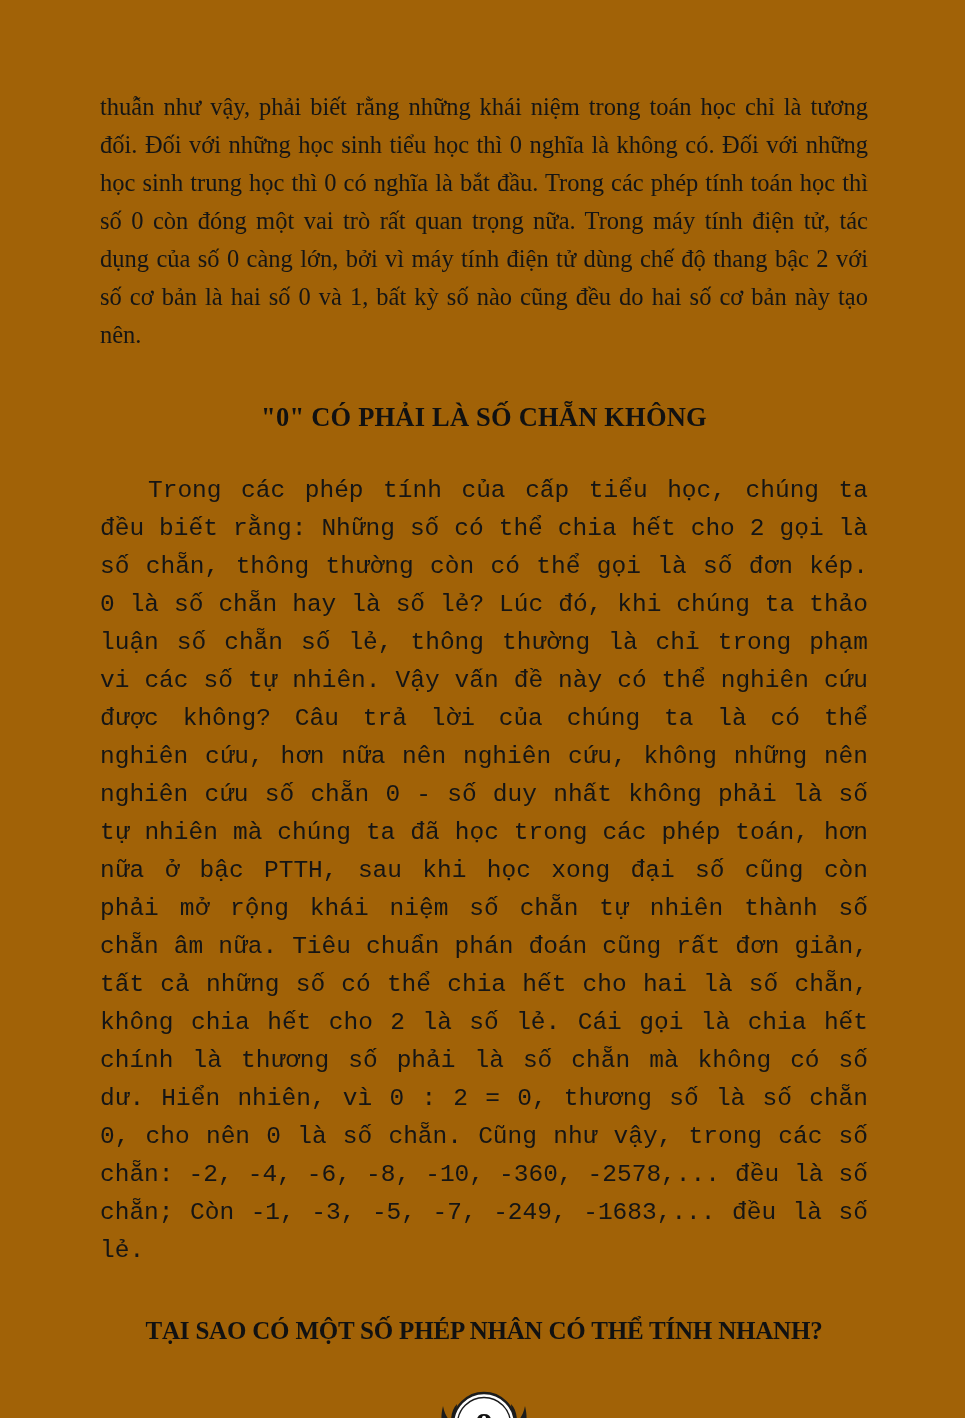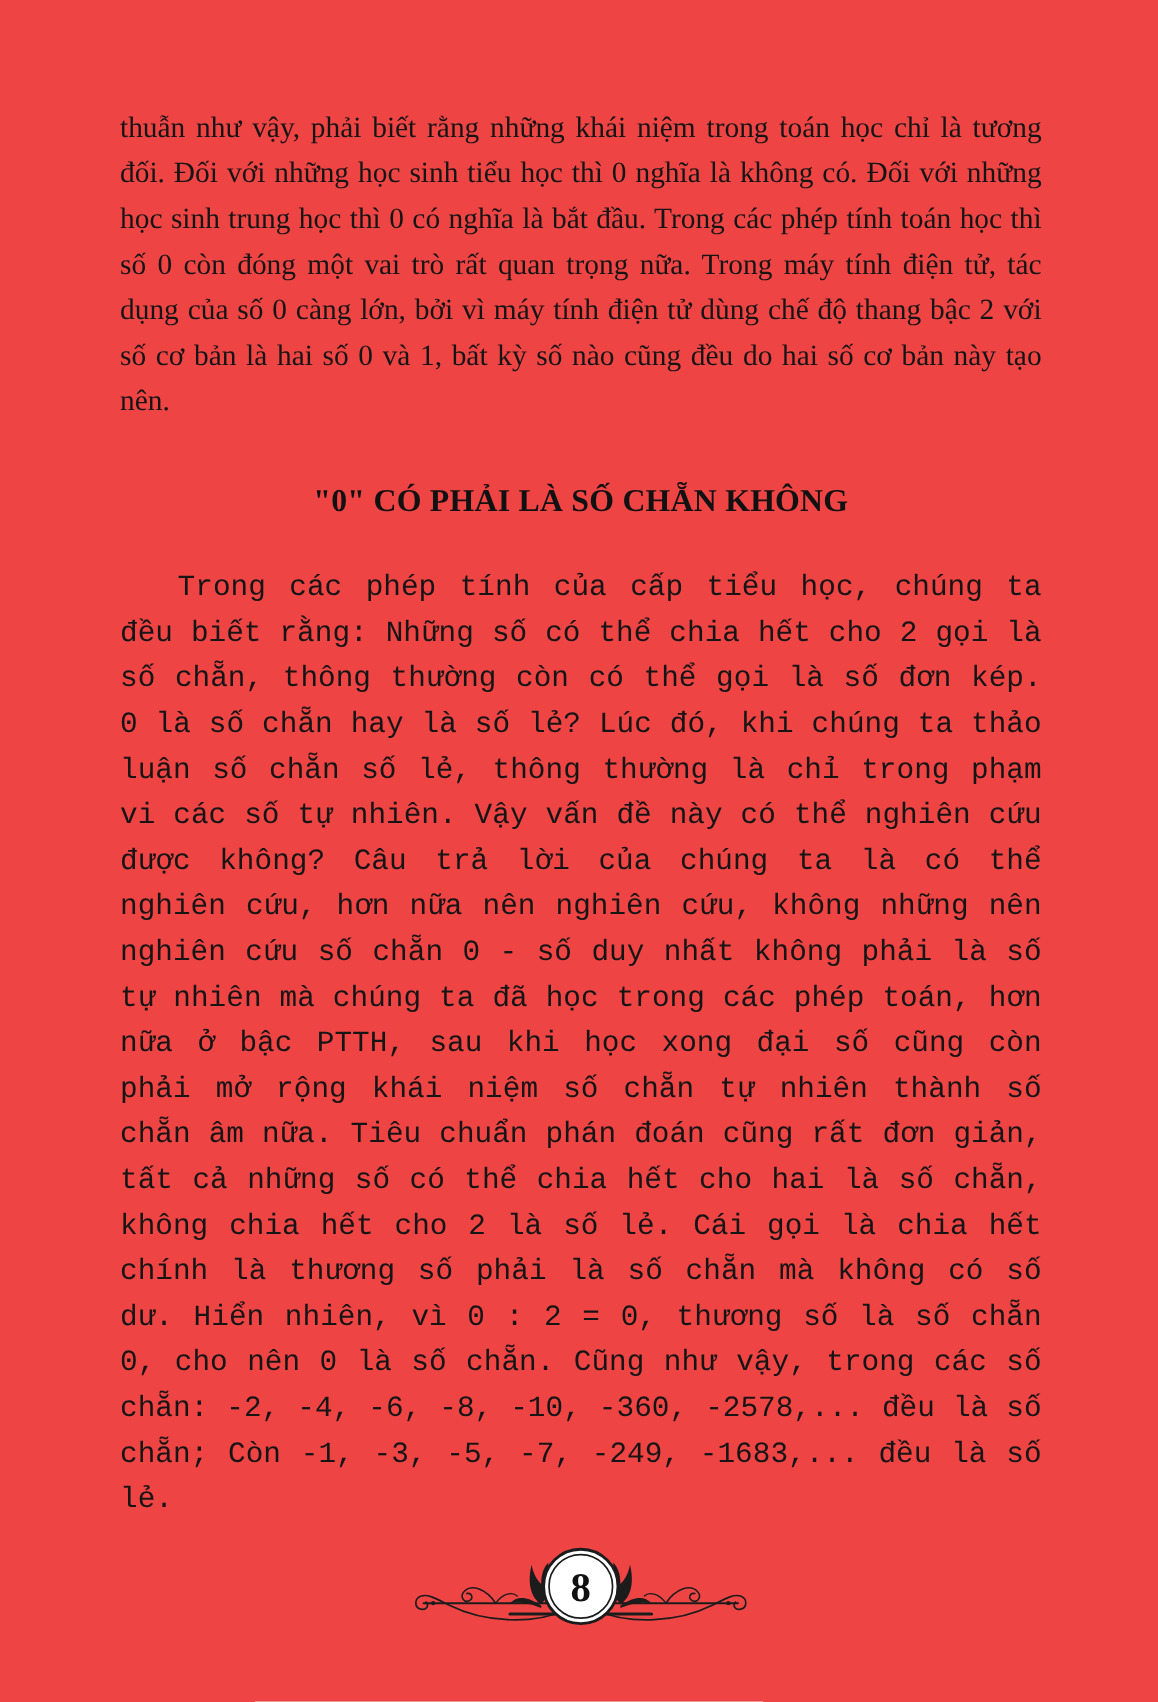--- a/index.html
+++ b/index.html
@@ -10,21 +10,21 @@
   body {
     width: 965px;
     height: 1418px;
     overflow: hidden;
   }
   .page {
     box-sizing: border-box;
     width: 965px;
     height: 1418px;
     padding: 88px 97px 0 100px;
-    background: #ef4444;
+    background: #a16207;
     color: #151515;
     font-family: "Liberation Serif", "DejaVu Serif", serif;
   }
   .body-text {
     margin: 0;
     font-size: 24.5px;
     line-height: 38px;
     text-align: justify;
     text-justify: inter-word;
   }
@@ -65,20 +65,21 @@
 <body>
 
 <div class="page">
 
   <p class="body-text">thuẫn như vậy, phải biết rằng những khái niệm trong toán học chỉ là tương đối. Đối với những học sinh tiểu học thì 0 nghĩa là không có. Đối với những học sinh trung học thì 0 có nghĩa là bắt đầu. Trong các phép tính toán học thì số 0 còn đóng một vai trò rất quan trọng nữa. Trong máy tính điện tử, tác dụng của số 0 càng lớn, bởi vì máy tính điện tử dùng chế độ thang bậc 2 với số cơ bản là hai số 0 và 1, bất kỳ số nào cũng đều do hai số cơ bản này tạo nên.</p>
 
   <h2 class="section-heading">"0" CÓ PHẢI LÀ SỐ CHẴN KHÔNG</h2>
 
   <p class="body-text indented">Trong các phép tính của cấp tiểu học, chúng ta đều biết rằng: Những số có thể chia hết cho 2 gọi là số chẵn, thông thường còn có thể gọi là số đơn kép. 0 là số chẵn hay là số lẻ? Lúc đó, khi chúng ta thảo luận số chẵn số lẻ, thông thường là chỉ trong phạm vi các số tự nhiên. Vậy vấn đề này có thể nghiên cứu được không? Câu trả lời của chúng ta là có thể nghiên cứu, hơn nữa nên nghiên cứu, không những nên nghiên cứu số chẵn 0 - số duy nhất không phải là số tự nhiên mà chúng ta đã học trong các phép toán, hơn nữa ở bậc PTTH, sau khi học xong đại số cũng còn phải mở rộng khái niệm số chẵn tự nhiên thành số chẵn âm nữa. Tiêu chuẩn phán đoán cũng rất đơn giản, tất cả những số có thể chia hết cho hai là số chẵn, không chia hết cho 2 là số lẻ. Cái gọi là chia hết chính là thương số phải là số chẵn mà không có số dư. Hiển nhiên, vì 0 : 2 = 0, thương số là số chẵn 0, cho nên 0 là số chẵn. Cũng như vậy, trong các số chẵn: -2, -4, -6, -8, -10, -360, -2578,... đều là số chẵn; Còn -1, -3, -5, -7, -249, -1683,... đều là số lẻ.</p>
 
+  <h2 class="section-heading wide">TẠI SAO CÓ MỘT SỐ PHÉP NHÂN CÓ THỂ TÍNH NHANH?</h2>
 
 
   <div class="footer">
     <svg class="ornament-svg" width="290" height="104" viewBox="0 0 290 104" xmlns="http://www.w3.org/2000/svg">
       <g stroke="#1c1c1c" fill="none" stroke-linecap="round">
 
         <path d="M14 56 H 276" stroke-width="1.6"></path>
 
         <path d="M86 65 H 204" stroke-width="2.6"></path>
 

